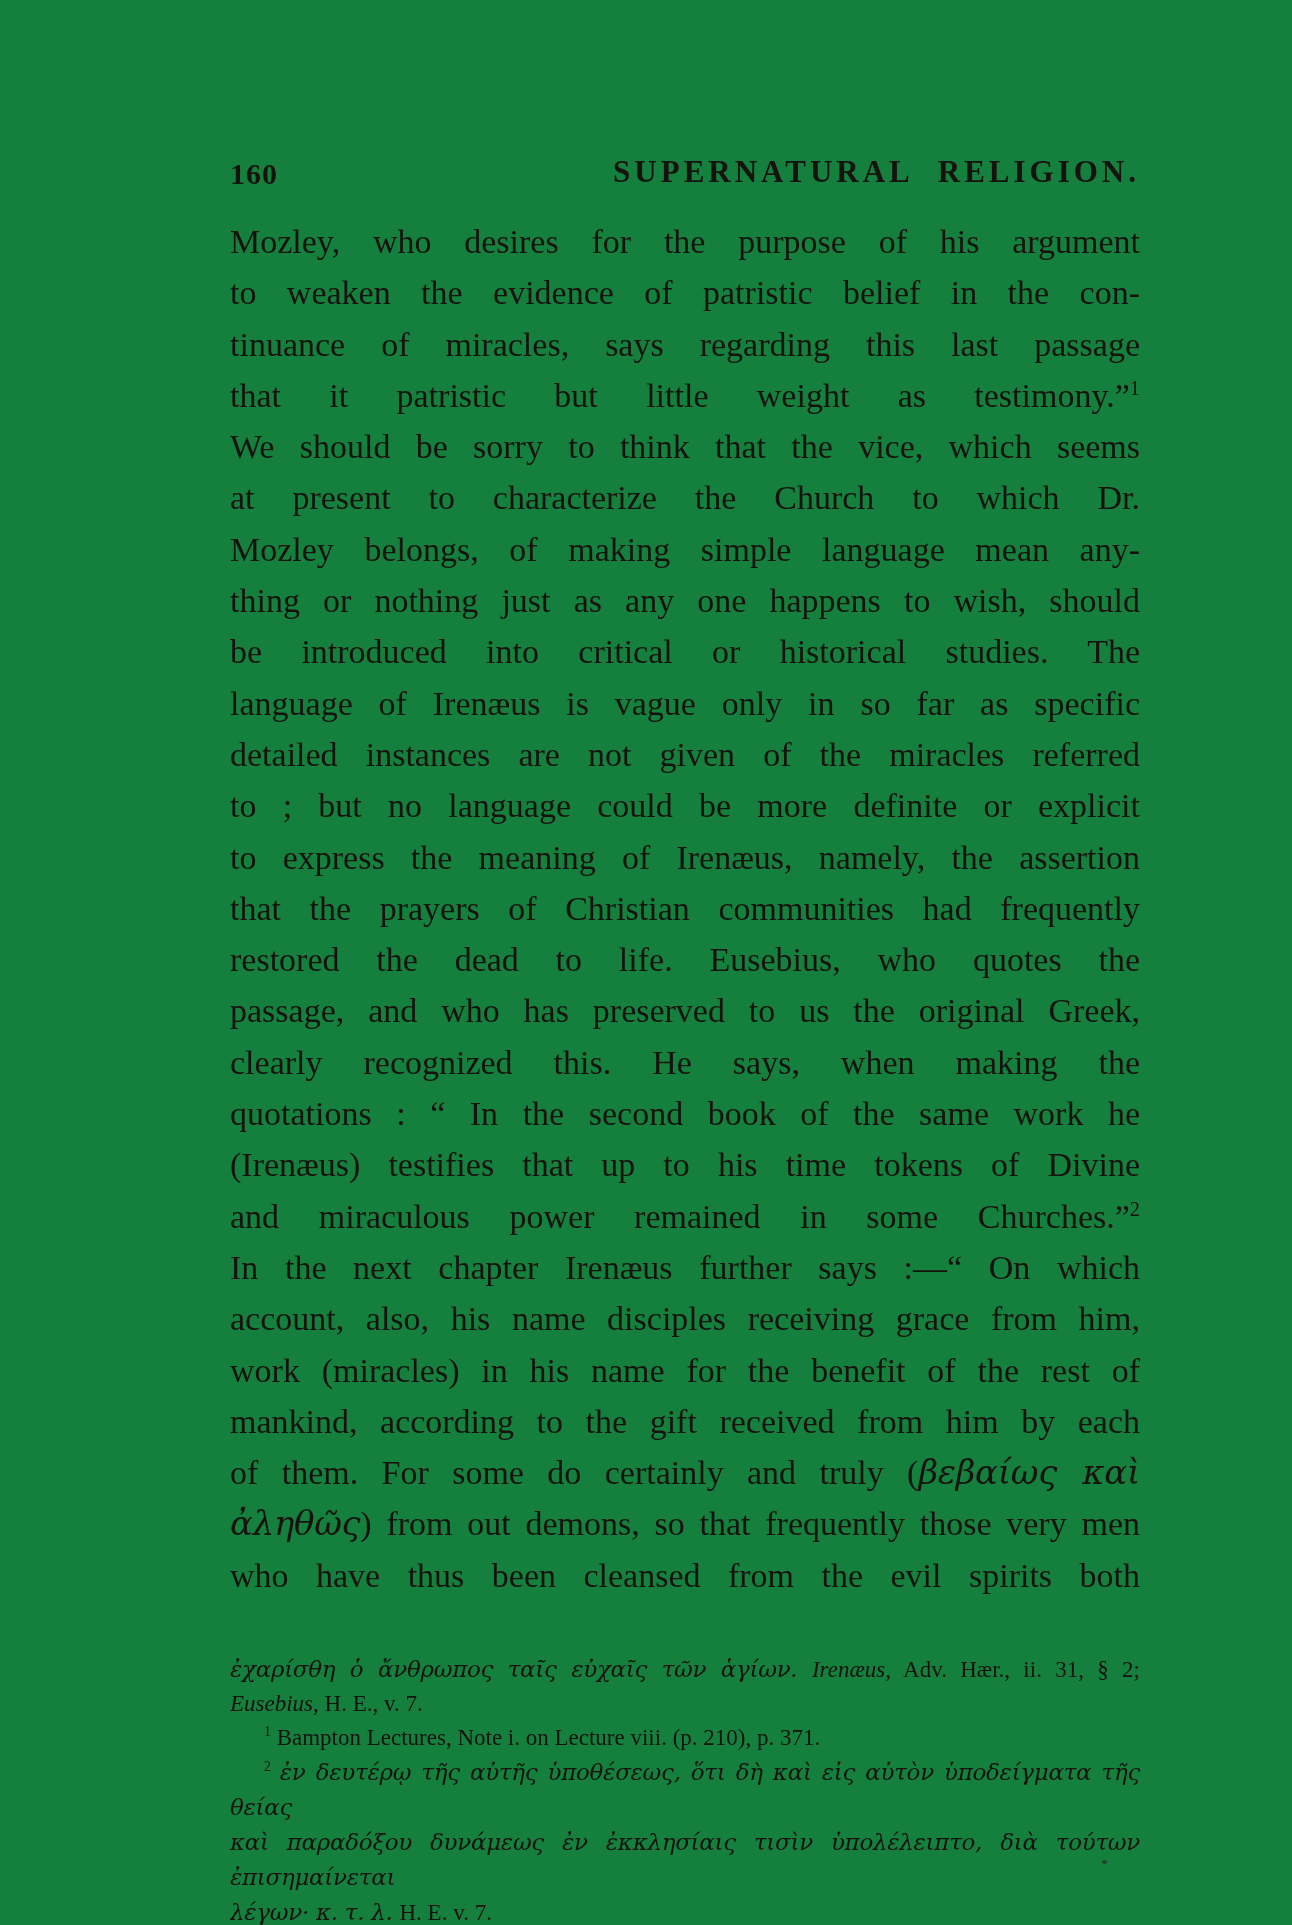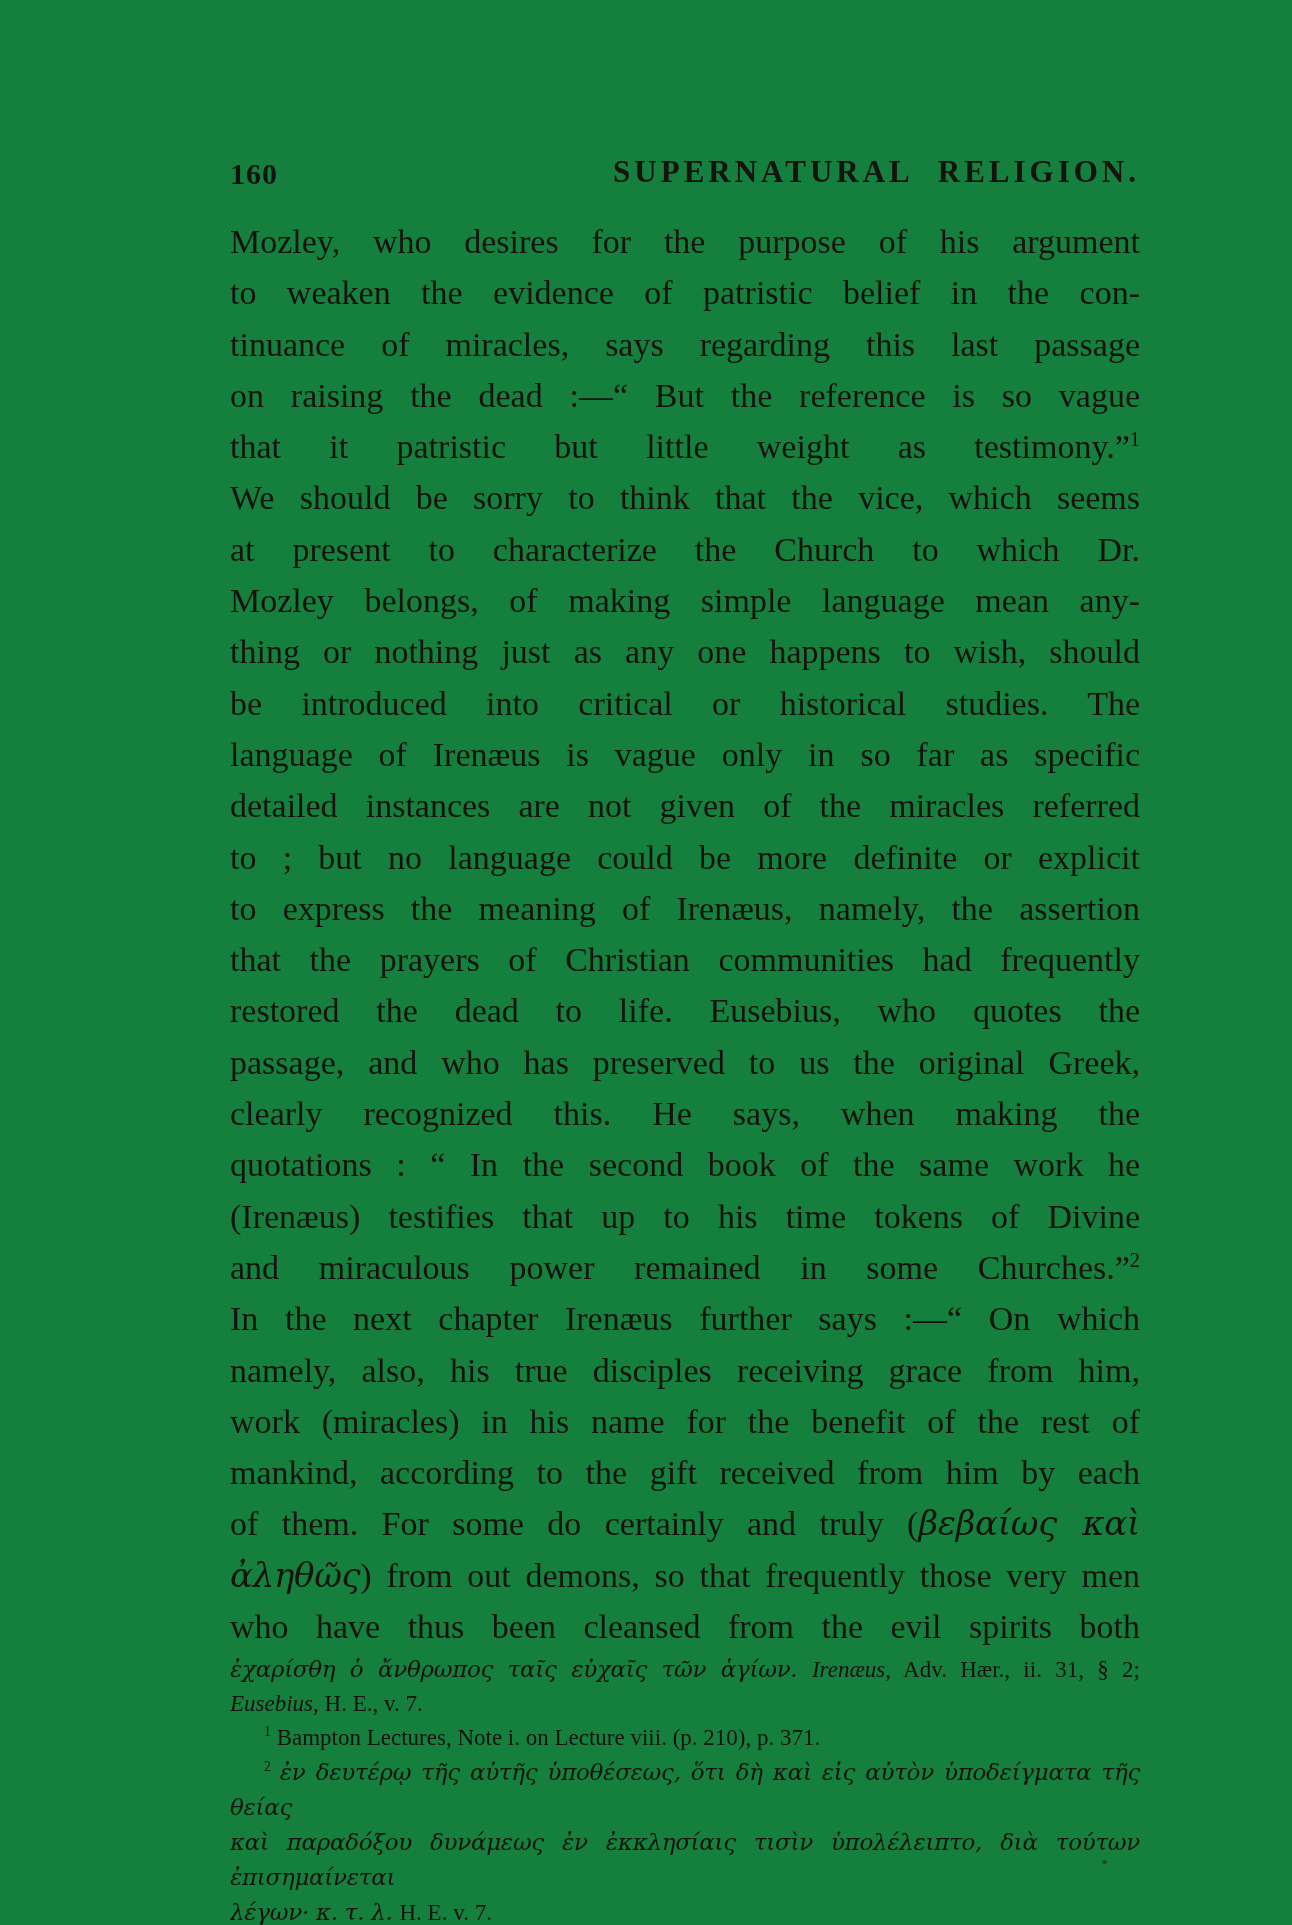--- a/index.html
+++ b/index.html
@@ -80,40 +80,39 @@
 
 <div class="page">
   <div class="header">
     <span class="pagenum">160</span>
     <div class="running-title">SUPERNATURAL RELIGION.</div>
   </div>
   <div class="bodytext">
       <div class="line just"><span>Mozley, who desires for the purpose of his argument</span></div>
       <div class="line just"><span>to weaken the evidence of patristic belief in the con-</span></div>
       <div class="line just"><span>tinuance of miracles, says regarding this last passage</span></div>
-      <div class="line just"><span>on raising the dead :—“ But the reference is so vague</span></div>
       <div class="line just"><span>that it patristic but little weight as testimony.”</span><sup>1</sup></div>
       <div class="line just"><span>We should be sorry to think that the vice, which seems</span></div>
       <div class="line just"><span>at present to characterize the Church to which Dr.</span></div>
       <div class="line just"><span>Mozley belongs, of making simple language mean any-</span></div>
       <div class="line just"><span>thing or nothing just as any one happens to wish, should</span></div>
       <div class="line just"><span>be introduced into critical or historical studies. The</span></div>
       <div class="line just"><span>language of Irenæus is vague only in so far as specific</span></div>
       <div class="line just"><span>detailed instances are not given of the miracles referred</span></div>
       <div class="line just"><span>to ; but no language could be more definite or explicit</span></div>
       <div class="line just"><span>to express the meaning of Irenæus, namely, the assertion</span></div>
       <div class="line just"><span>that the prayers of Christian communities had frequently</span></div>
       <div class="line just"><span>restored the dead to life. Eusebius, who quotes the</span></div>
       <div class="line just"><span>passage, and who has preserved to us the original Greek,</span></div>
       <div class="line just"><span>clearly recognized this. He says, when making the</span></div>
       <div class="line just"><span>quotations : “ In the second book of the same work he</span></div>
       <div class="line just"><span>(Irenæus) testifies that up to his time tokens of Divine</span></div>
       <div class="line just"><span>and miraculous power remained in some Churches.”</span><sup>2</sup></div>
       <div class="line just"><span>In the next chapter Irenæus further says :—“ On which</span></div>
-      <div class="line just"><span>namely, also, his true disciples receiving grace from him,</span></div>
+      <div class="line just"><span>account, also, his name disciples receiving grace from him,</span></div>
       <div class="line just"><span>work (miracles) in his name for the benefit of the rest of</span></div>
       <div class="line just"><span>mankind, according to the gift received from him by each</span></div>
       <div class="line just"><span>of them. For some do certainly and truly (</span><span class="greek">βεβαίως καὶ</span></div>
       <div class="line just"><span class="greek">ἀληθῶς</span><span>) from out demons, so that frequently those very men</span></div>
       <div class="line just"><span>who have thus been cleansed from the evil spirits both</span></div>
     </div>
   <div class="footnotes">
       <div class="line just"><span class="greek">ἐχαρίσθη ὁ ἄνθρωπος ταῖς εὐχαῖς τῶν ἁγίων. </span><span class="italic">Irenæus</span><span>, Adv. Hær., ii. 31, § 2;</span></div>
       <div class="line"><span class="italic">Eusebius</span><span>, H. E., v. 7.</span></div>
       <div class="line indent"><sup>1</sup><span> Bampton Lectures, Note i. on Lecture viii. (p. 210), p. 371.</span></div>

